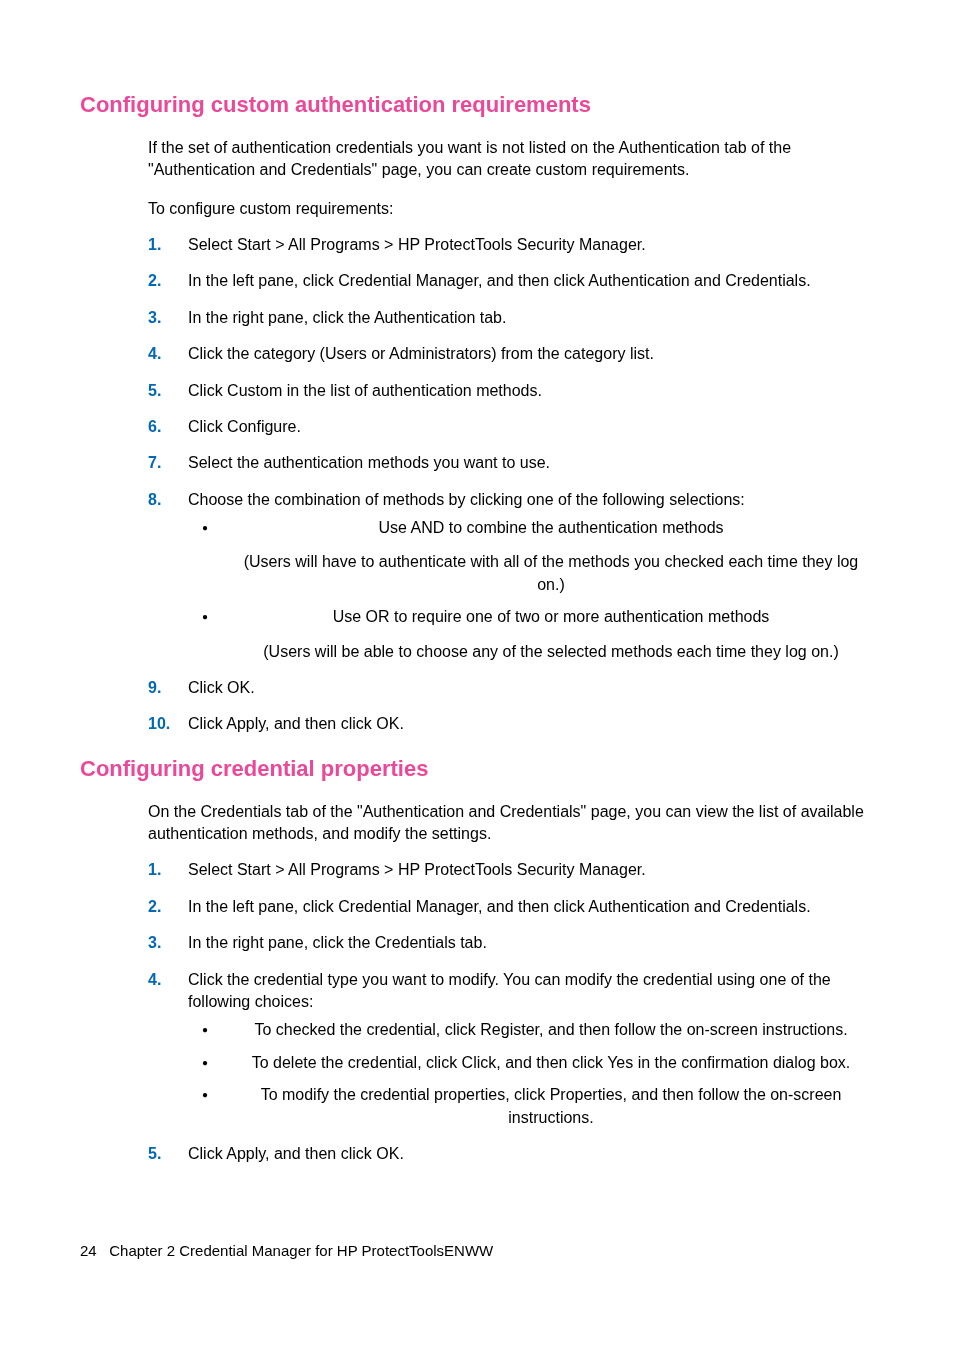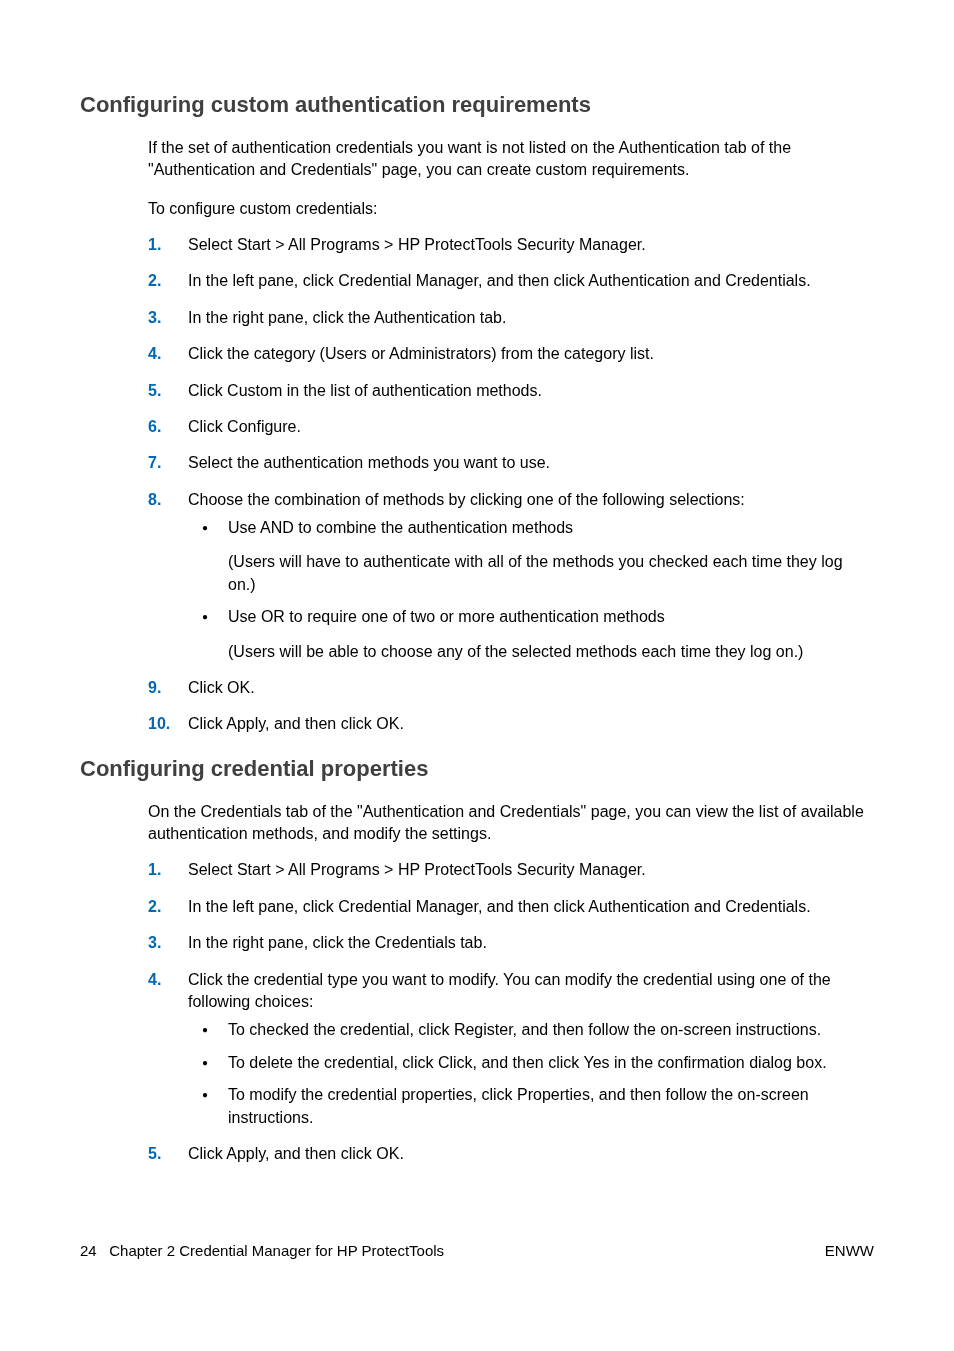--- a/index.html
+++ b/index.html
@@ -9,21 +9,21 @@
     color: #000;
     background: #fff;
     margin: 0;
     padding: 90px 80px 40px 80px;
     box-sizing: border-box;
     width: 954px;
     height: 1351px;
     position: relative;
   }
   .h2 {
-    color: #404040;
+    color: #ec4899;
     font-size: 22px;
     font-weight: bold;
     margin: 0 0 14px 0;
   }
   .body-indent {
     margin-left: 68px;
   }
   .para {
     margin: 16px 0 14px 0;
   }
@@ -47,51 +47,51 @@
   }
   ul.bul {
     list-style: none;
     padding: 0;
     margin: 6px 0 0 0;
   }
   ul.bul > li {
     position: relative;
     padding-left: 40px;
     margin: 0 0 10px 0;
+    text-align: center;
   }
   ul.bul > li::before {
     content: "●";
     position: absolute;
     left: 14px;
     top: 4px;
     font-size: 10px;
     color: #000;
   }
   .sub {
     margin-top: 12px;
     margin-bottom: 10px;
   }
   .footer {
     position: absolute;
     left: 80px;
     right: 80px;
     bottom: 90px;
     font-size: 15px;
     display: flex;
-    justify-content: space-between;
   }
   b { font-weight: normal; }
 </style>
 </head>
 <body>
 
 <div class="h2">Configuring custom authentication requirements</div>
 <div class="body-indent">
   <p class="para">If the set of authentication credentials you want is not listed on the Authentication tab of the "Authentication and Credentials" page, you can create custom requirements.</p>
-  <p class="para">To configure custom credentials:</p>
+  <p class="para">To configure custom requirements:</p>
   <ol class="num">
     <li>
       <span class="marker">1.</span>
       <span><span>Select </span><b>Start &gt; All Programs &gt; HP ProtectTools Security Manager</b><span>.</span></span>
     </li>
     <li>
       <span class="marker">2.</span>
       <span><span>In the left pane, click </span><b>Credential Manager</b><span>, and then click </span><b>Authentication and Credentials</b><span>.</span></span>
     </li>
     <li>

